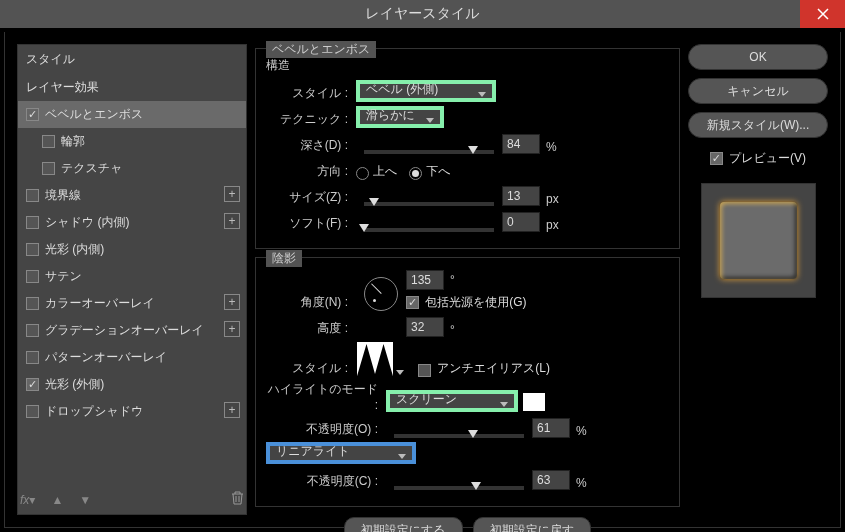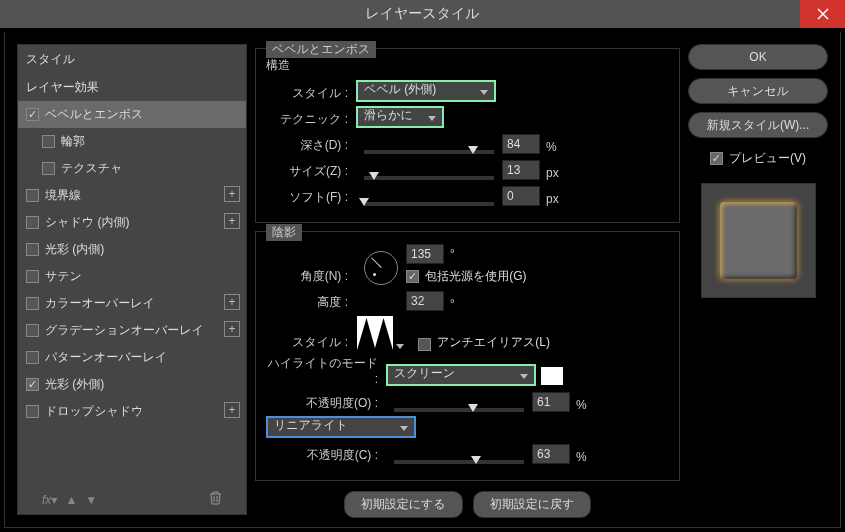--- a/index.html
+++ b/index.html
@@ -12,30 +12,30 @@
 .body{padding:12px;display:flex;gap:8px;position:absolute;top:28px;bottom:0;left:0;right:0;border:1px solid #333;border-top:none;margin:4px}
 .sidebar{width:230px;background:#454545;border:1px solid #333;display:flex;flex-direction:column}
 .side-title{padding:6px 8px;background:#454545;color:#ddd}
 .side-item{padding:5px 8px;display:flex;align-items:center;gap:6px;position:relative;cursor:pointer}
 .side-item.selected{background:#6a6a6a}
 .side-item.indent{padding-left:24px}
 .side-add{position:absolute;right:6px;top:4px;width:16px;height:16px;border:1px solid #888;display:flex;align-items:center;justify-content:center;font-size:12px;color:#bbb;background:#454545}
 .ck{width:13px;height:13px;border:1px solid #888;background:#555;display:inline-flex;align-items:center;justify-content:center;flex-shrink:0}
 .ck.on{background:#666}
 .ck.on::after{content:"✓";color:#ddd;font-size:11px;line-height:1}
-.side-footer{margin-top:auto;padding:6px 24px;display:flex;align-items:center;gap:8px;color:#888}
+.side-footer{margin-top:auto;padding:6px 2px;display:flex;align-items:center;gap:16px;color:#888}
 .side-footer .sp{flex:1}
 .main{flex:1;display:flex;flex-direction:column;gap:4px}
 .group{border:1px solid #333;padding:8px 10px 12px;position:relative;margin-top:4px}
 .group-title{position:absolute;top:-8px;left:10px;background:#535353;padding:0 6px;color:#ccc}
 .group-sub{color:#ccc;margin-bottom:6px}
 .row{display:flex;align-items:flex-end;margin:4px 0;min-height:22px}
 .lbl{width:90px;text-align:right;padding-right:8px;color:#ccc;flex-shrink:0}
 .lbl.wide{width:120px}
-.select{background:#444;border:2px solid #86efac;color:#ddd;height:22px;padding:0 20px 4px 6px;position:relative;display:inline-flex;align-items:center;cursor:pointer}
+.select{background:#444;border:4px solid #86efac;color:#ddd;height:22px;padding:0 20px 4px 6px;position:relative;display:inline-flex;align-items:center;cursor:pointer}
 .select::after{content:"";position:absolute;right:6px;top:8px;border-left:4px solid transparent;border-right:4px solid transparent;border-top:5px solid #bbb}
 .select.selected{border-color:#4a90d9}
 .slider-track{flex:1;max-width:130px;height:4px;background:#333;position:relative;margin:0 8px}
 .slider-thumb{position:absolute;top:-4px;width:0;height:0;border-left:5px solid transparent;border-right:5px solid transparent;border-top:8px solid #ddd;transform:translateX(-5px)}
 .num-input{width:38px;height:20px;background:#444;border:1px solid #222;color:#ddd;text-align:left;padding:0 4px;display:inline-flex;align-items:center}
 .unit{margin-left:6px;color:#ccc}
 .radio{width:13px;height:13px;border:1px solid #888;border-radius:50%;display:inline-flex;align-items:center;justify-content:center;margin-right:4px}
 .radio.on::after{content:"";width:7px;height:7px;background:#ddd;border-radius:50%}
 .swatch{width:24px;height:20px;border:1px solid #000;cursor:pointer;flex-shrink:0;margin-left:4px}
 .gloss{width:38px;height:36px;background:#fff;position:relative;border:1px solid #000;cursor:pointer}
@@ -157,20 +157,27 @@
         </div>
         <div class="row">
           <div class="lbl">深さ(D) :</div>
           <div class="slider-track">
               <div class="slider-thumb" style="left: 84%;"></div>
             </div>
           <div class="num-input">84</div>
           <span class="unit">%</span>
         </div>
         <div class="row">
+          <div class="lbl">方向 :</div>
+          <span class="radio"></span>
+          <span style="margin-right:12px">上へ</span>
+          <span class="radio on"></span>
+          <span>下へ</span>
+        </div>
+        <div class="row">
           <div class="lbl">サイズ(Z) :</div>
           <div class="slider-track">
               <div class="slider-thumb" style="left: 8%;"></div>
             </div>
           <div class="num-input">13</div>
           <span class="unit">px</span>
         </div>
         <div class="row">
           <div class="lbl">ソフト(F) :</div>
           <div class="slider-track">
@@ -213,21 +220,21 @@
             <svg viewBox="0 0 38 36">
                 <path d="M0 36 L10 2 L19 34 L28 2 L38 36 Z" fill="#000"></path>
               </svg>
           </div>
           <div class="gloss-arrow"></div>
           <span class="ck" style="margin-left:14px"></span>
           <span style="margin-left:6px">アンチエイリアス(L)</span>
         </div>
         <div class="row">
           <div class="lbl wide">ハイライトのモード :</div>
-          <div class="select" style="width:150px">
+          <div class="select" style="width:132px">
               <span>スクリーン</span>
             </div>
           <div class="swatch" style="background:#ffffff"></div>
         </div>
         <div class="row">
           <div class="lbl wide">不透明度(O) :</div>
           <div class="slider-track">
               <div class="slider-thumb" style="left: 61%;"></div>
             </div>
           <div class="num-input">61</div>

